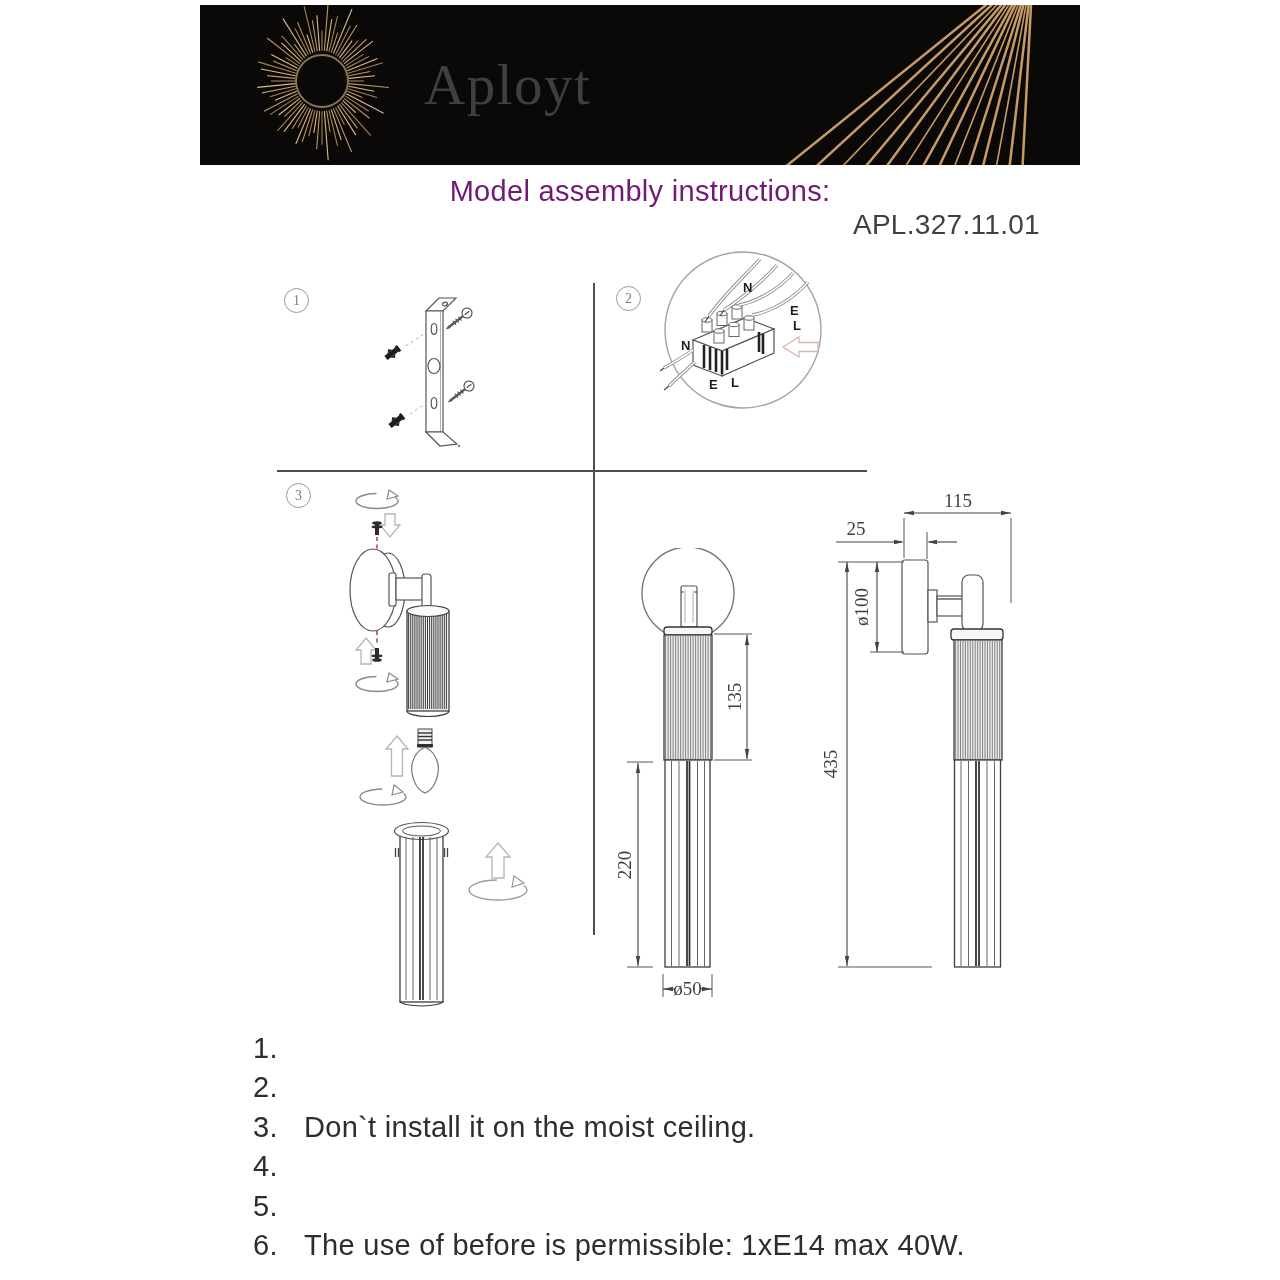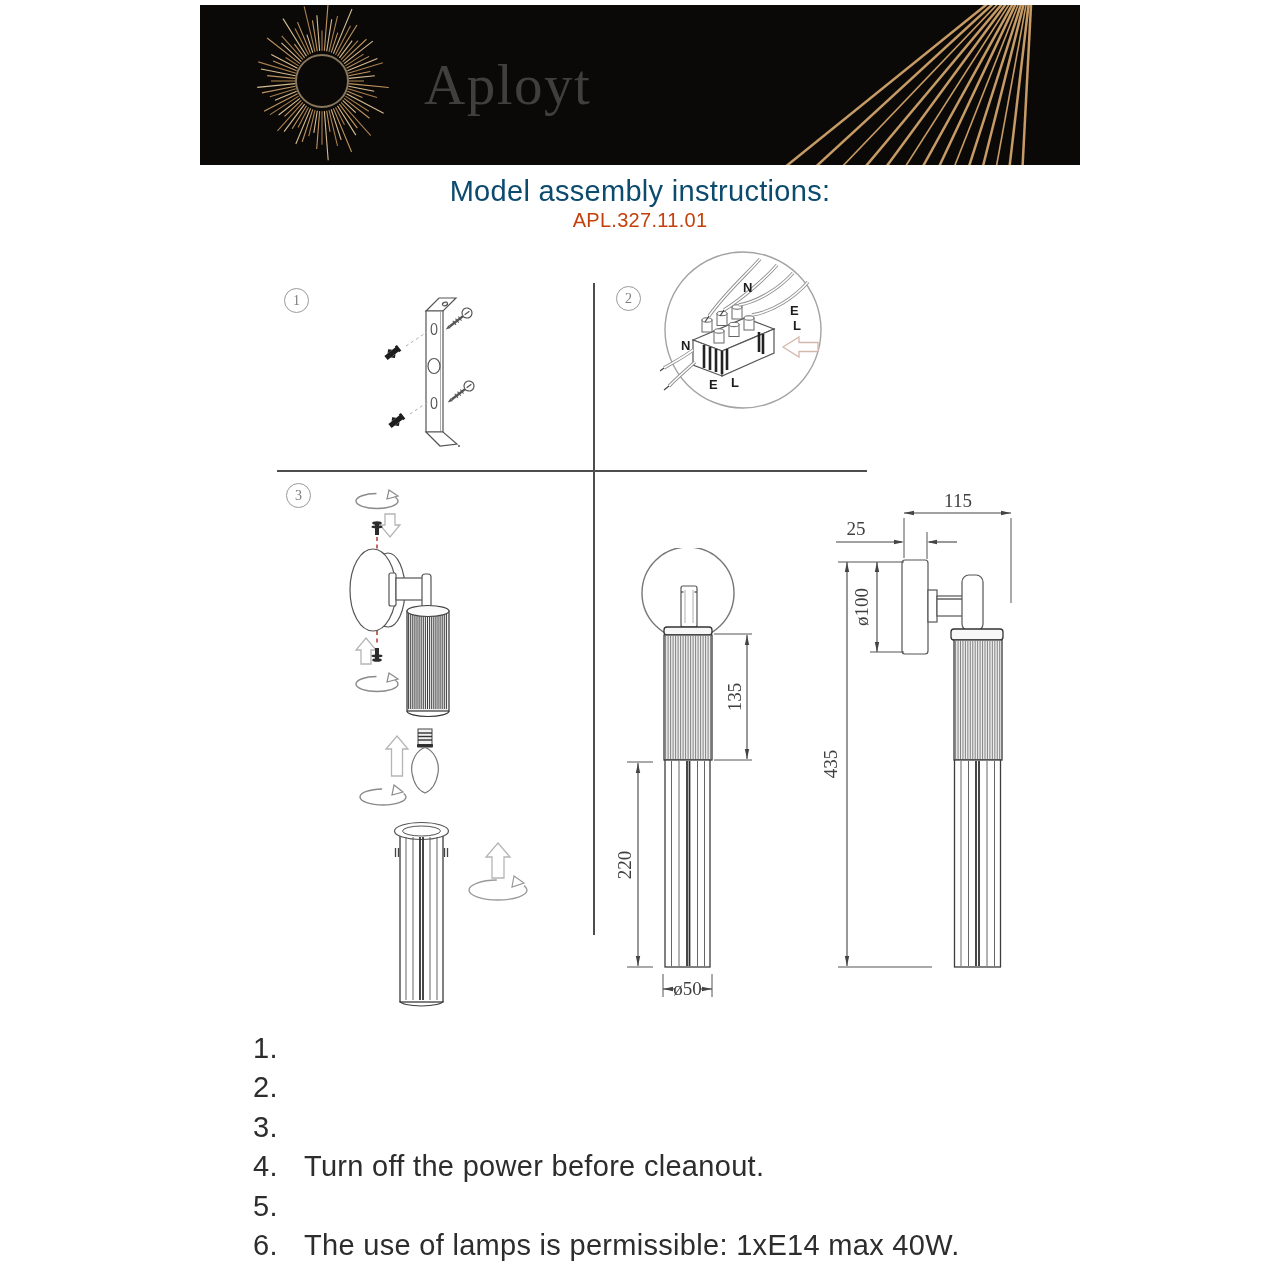--- a/index.html
+++ b/index.html
@@ -1,21 +1,21 @@
 <!DOCTYPE html>
 <html><head>
 <meta charset="utf-8">
 <style>
   html,body{margin:0;padding:0;background:#ffffff;}
   body{width:1280px;height:1280px;position:relative;overflow:hidden;
        font-family:"Liberation Sans",sans-serif;}
   .abs{position:absolute;}
   .banner{left:200px;top:5px;width:880px;height:160px;background:#0b0907;}
-  .title1{left:240px;top:175px;width:800px;text-align:center;font-size:29px;color:#0c4a6e;letter-spacing:.3px;}
-  .title2{left:240px;top:209px;width:800px;text-align:center;font-size:20px;color:#c2410c;letter-spacing:.3px;}
+  .title1{left:240px;top:175px;width:800px;text-align:center;font-size:29px;color:#701a75;letter-spacing:.3px;}
+  .title2{left:240px;top:209px;width:800px;text-align:right;font-size:28px;color:#404040;letter-spacing:.3px;}
   .vdiv{left:593px;top:283px;width:2px;height:652px;background:#4d4d4d;}
   .hdiv{left:277px;top:470px;width:590px;height:2px;background:#4d4d4d;}
   .badge{width:23px;height:23px;border:1.4px solid #9a9a9a;border-radius:50%;
          color:#7d7d7d;font-size:14px;display:flex;align-items:center;justify-content:center;
          font-family:"Liberation Serif",serif;background:#fff;}
   .list{left:253px;top:1029px;width:832px;color:#2d2d2d;font-size:29px;letter-spacing:.3px;}
   .li{display:flex;line-height:39.4px;}
   .num{width:51px;flex:0 0 51px;}
   svg text{font-family:"Liberation Serif",serif;fill:#3f3f3f;}
   svg .lbl{font-family:"Liberation Sans",sans-serif;font-weight:bold;font-size:13px;fill:#1c1c1c;}
@@ -511,25 +511,25 @@
 
 <div class="abs list">
   <div class="li">
       <span class="num">1.</span>
     </div>
   <div class="li">
       <span class="num">2.</span>
     </div>
   <div class="li">
       <span class="num">3.</span>
+      <span>Don`t install it on the moist ceiling.</span>
     </div>
   <div class="li">
       <span class="num">4.</span>
-      <span>Turn off the power before cleanout.</span>
     </div>
   <div class="li">
       <span class="num">5.</span>
     </div>
   <div class="li">
       <span class="num">6.</span>
-      <span>The use of lamps is permissible: 1xE14 max 40W.</span>
+      <span>The use of before is permissible: 1xE14 max 40W.</span>
     </div>
 </div>
 
 </body></html>

